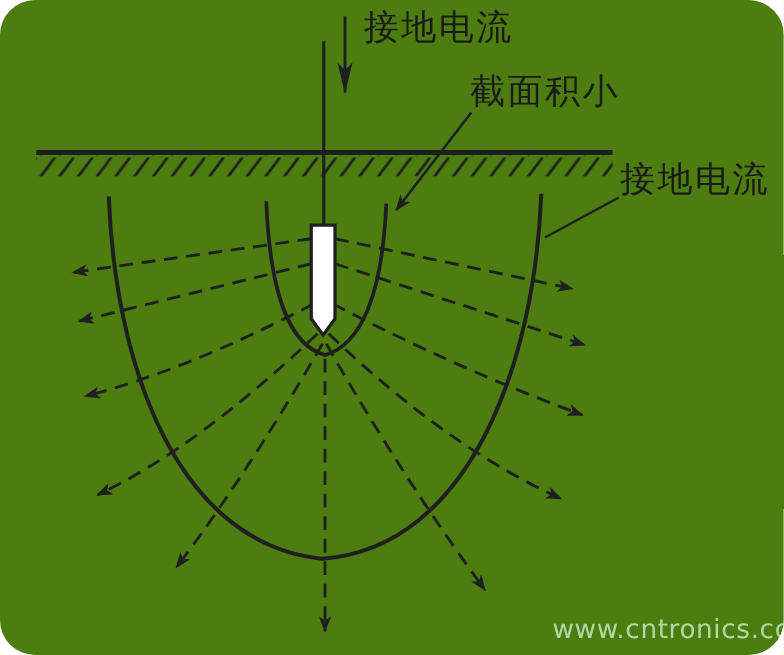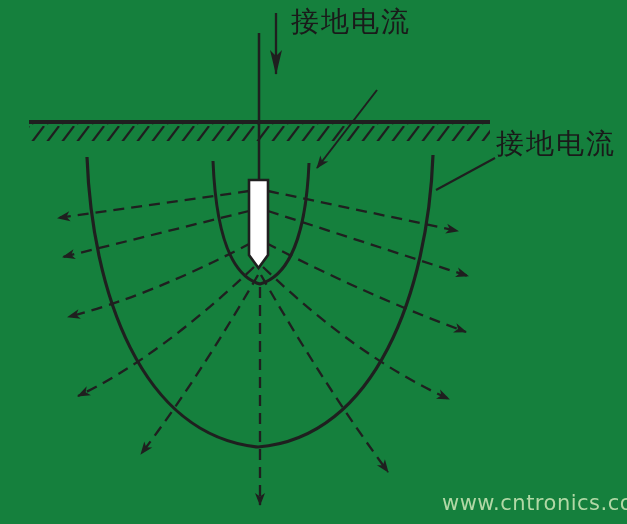--- a/index.html
+++ b/index.html
@@ -1,21 +1,22 @@
 <!DOCTYPE html>
 <html><head>
 <meta charset="utf-8">
 <style>
   html,body{margin:0;padding:0;background:#fff;}
   #stage{
     position:relative;
     width:627px;height:524px;
-    background:#15803d;
+    background:#4d7c0f;
     font-family:"DejaVu Sans","Liberation Sans",sans-serif;
     overflow:hidden;
+    border-radius:28px;
   }
   #stage svg{position:absolute;left:0;top:0;}
   .lbl{
     position:absolute;
     color:#1a1a1a;
     font-size:28px;
     letter-spacing:2px;
     line-height:1;
     white-space:nowrap;
     user-select:none;
@@ -75,16 +76,17 @@
 
     <path d="M 249,180 L 268,180 L 268,255 L 258.5,268 L 249,255 Z" fill="#ffffff" stroke="#1f1f1f" stroke-width="2.6"></path>
 
     <line x1="276" y1="13" x2="276" y2="74" stroke="#1f1f1f" stroke-width="2.3" marker-end="url(#mLong)"></line>
 
     <line x1="377" y1="90" x2="317" y2="168" stroke="#1f1f1f" stroke-width="2" marker-end="url(#mArrow)"></line>
     <line x1="495" y1="158" x2="436" y2="190" stroke="#1f1f1f" stroke-width="2"></line>
   </svg>
 
   <div class="lbl lbl-current">接地电流</div>
+  <div class="lbl lbl-small">截面积小</div>
   <div class="lbl lbl-large">接地电流</div>
   <div class="watermark">www.cntronics.com</div>
 
 </div>
 
 </body></html>

